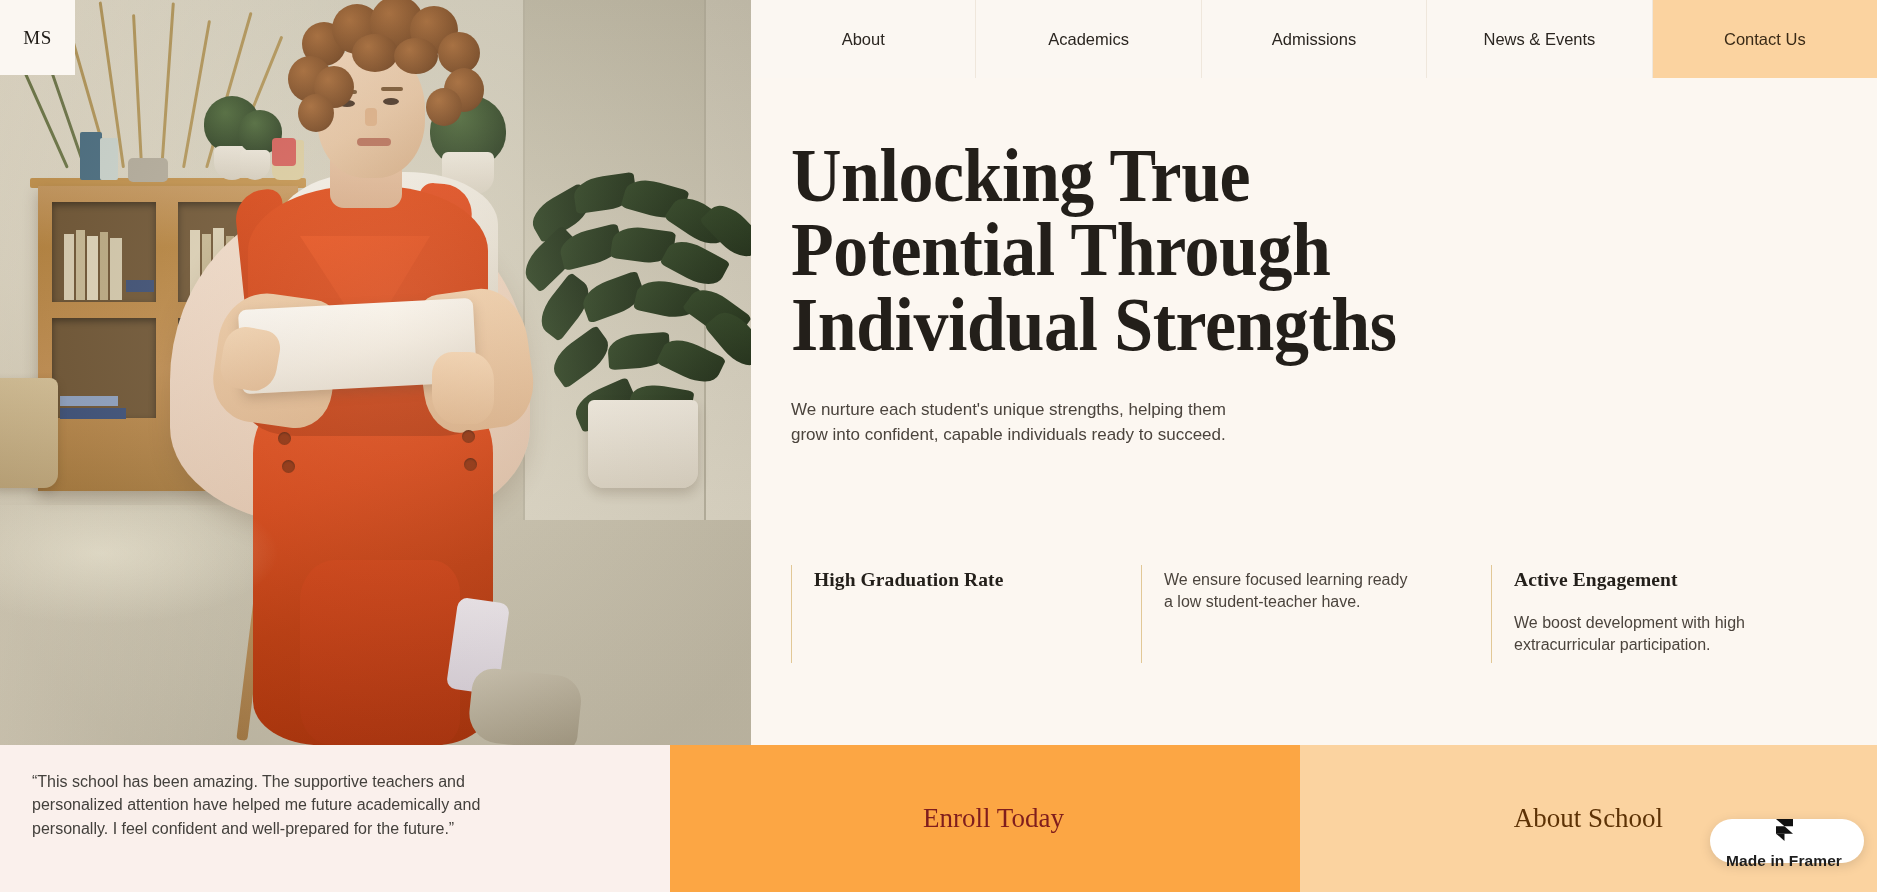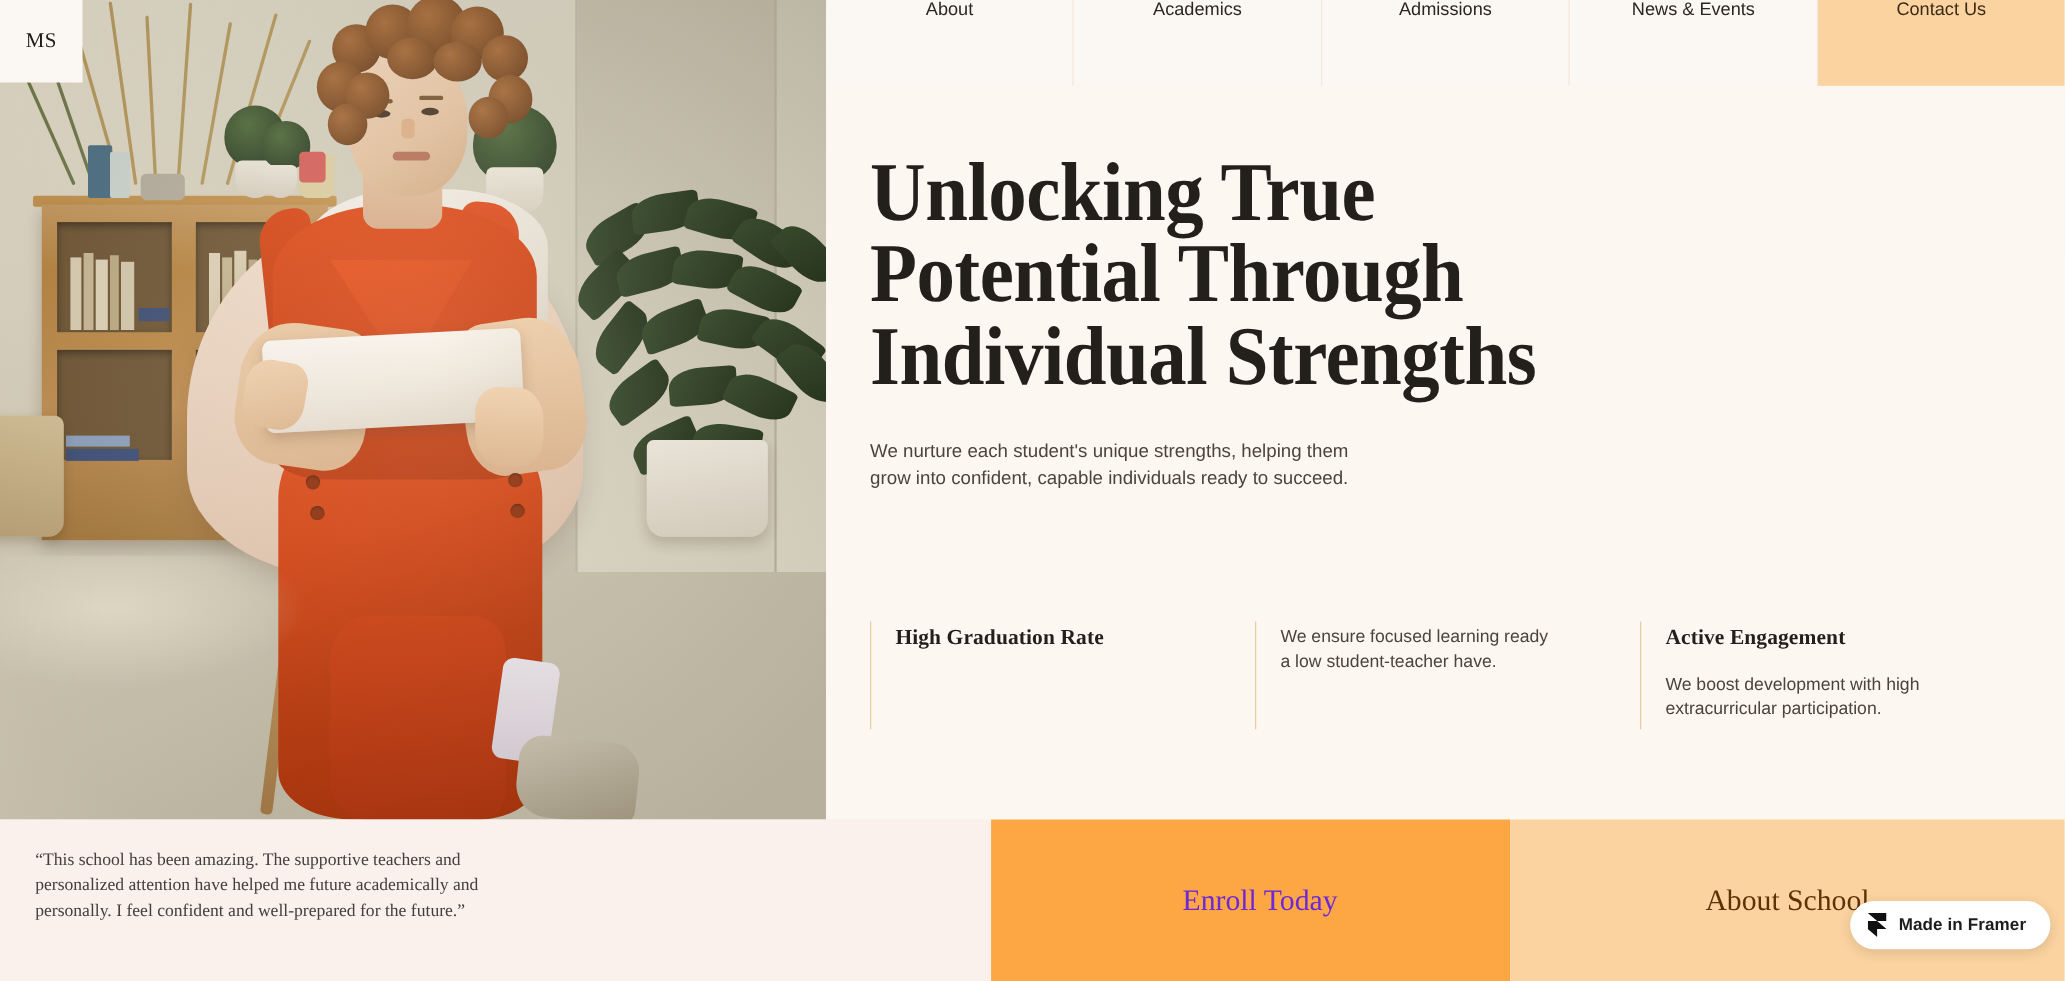--- a/index.html
+++ b/index.html
@@ -225,21 +225,21 @@
     font-family:"Liberation Serif", serif;
     font-size:19px; letter-spacing:0.4px; color:#1f1b16; font-weight:400;
   }
 
   
   .nav {
     position:absolute; left:751px; top:0; width:1126px; height:78px;
     display:flex; z-index:20;
   }
   .nav-item {
-    flex:1 1 0; display:flex; justify-content:center;
+    flex:1 1 0; display:flex; align-items:center; justify-content:center;
     background:#FBF7F2; color:#2b2621; font-size:16.5px;
     border-left:1px solid #EFE7DC; cursor:pointer;
     font-family:"Liberation Sans", sans-serif;
   }
   .nav-item:first-child { border-left:none; }
   .nav-item.cta { background:#FBD3A0; color:#3a2a16; }
 
   
   .hero-right {
     position:absolute; left:751px; top:78px; width:1126px; height:667px;
@@ -264,46 +264,46 @@
   .feature-title {
     font-family:"Liberation Serif", serif;
     font-size:19.5px; font-weight:700; color:#231f1a; margin-bottom:21px;
     letter-spacing:0.1px;
   }
   .feature-desc { font-size:16px; line-height:1.4; color:#4b443d; }
 
   
   .bottom { position:absolute; left:0; top:745px; width:1877px; height:147px; display:flex; }
   .testimonial {
-    width:901px; background:#FAF0EC;
+    width:670px; background:#FAF0EC;
     padding:25px 32px 0 32px;
-    font-size:16px; line-height:1.46; color:#43403c;font-family:Liberation Serif, serif;
+    font-size:16px; line-height:1.46; color:#43403c;
   }
   .btn-enroll {
-    width:472px; background:#FCA644;
+    width:630px; background:#FCA644;
     display:flex; align-items:center; justify-content:center;
-    font-family:"Liberation Serif", serif; font-size:27px; color:#6d28d9;
+    font-family:"Liberation Serif", serif; font-size:27px; color:#7f1d1d;
     cursor:pointer;
     padding-left:17px;
   }
   .btn-about {
     flex:1 1 auto; background:#FBD3A0;
     display:flex; align-items:center; justify-content:center;
     font-family:"Liberation Serif", serif; font-size:27px; color:#5d3205;
     cursor:pointer;
   }
 
   
   .framer-badge {
     position:absolute; right:13px; bottom:29px;
     height:44px; padding:0 22px 0 16px;
     background:#FFFFFF; border-radius:22px;
     display:flex; align-items:center; gap:11px;
     box-shadow:0 3px 12px rgba(0,0,0,0.13);
-    z-index:40; cursor:pointer;
+    z-index:40; cursor:pointer;flex-direction:column;
   }
   .framer-badge .f-label {
     font-size:15.5px; font-weight:700; color:#1d1d1d; letter-spacing:0.1px;
   }
 </style>
 </head>
 <body>
 
 <div class="page">
 

